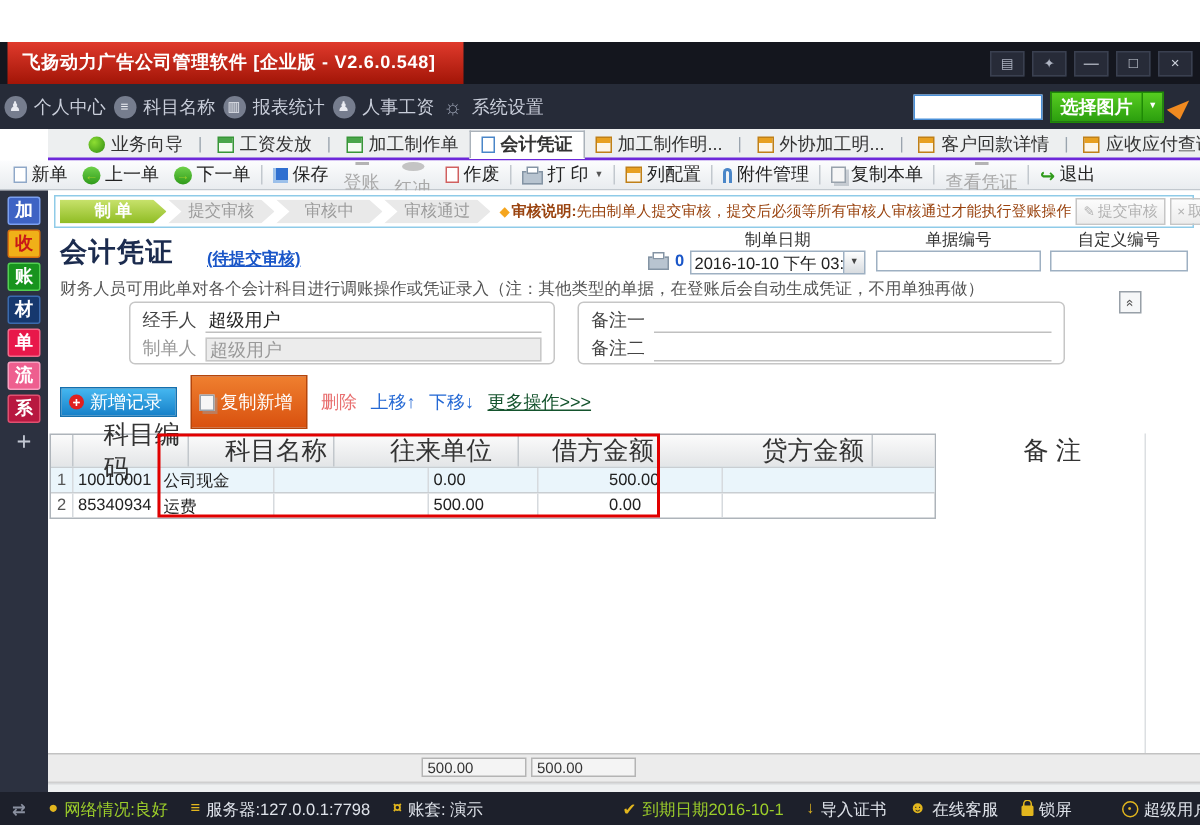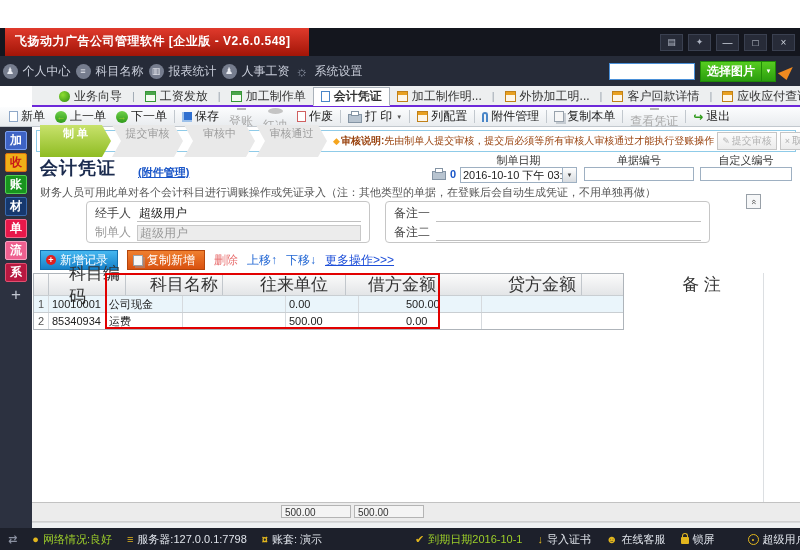--- a/index.html
+++ b/index.html
@@ -76,21 +76,21 @@
   .sq.s2{background:#18941e;border:1px solid #52d052;}
   .sq.s3{background:#16386e;border:1px solid #3a6aae;}
   .sq.s4{background:#e8184a;border:1px solid #f06a8a;}
   .sq.s5{background:#ee5f8f;border:1px solid #f8a0c0;}
   .sq.s6{background:#b81840;border:1px solid #e05070;}
   .sq.add{background:transparent;border:none;color:#c2c7d2;font-size:17px;font-weight:normal;}
   .content{flex:1;background:#fff;display:flex;flex-direction:column;min-width:0;}
   
   .wf{margin:3px 4px 0;border:1px solid #8fcbe8;background:#fff;height:20px;display:flex;
        align-items:center;padding:0 3px;flex:0 0 20px;box-sizing:content-box;}
-  .step{height:32px;line-height:16px;min-width:71px;box-sizing:border-box;text-align:center;
+  .step{height:16px;line-height:16px;min-width:71px;box-sizing:border-box;text-align:center;
        font-size:11px;background:#e9e9e9;color:#9c9c9c;margin-right:1px;
        clip-path:polygon(0 0,calc(100% - 9px) 0,100% 50%,calc(100% - 9px) 100%,0 100%,9px 50%);}
   .step.first{clip-path:polygon(0 0,calc(100% - 9px) 0,100% 50%,calc(100% - 9px) 100%,0 100%);}
   .step.active{background:linear-gradient(#c8e26c,#8fbc23);color:#fff;font-weight:bold;}
   .wf-note{font-size:10px;color:#9a4410;margin-left:5px;white-space:nowrap;}
   .wf-note .dia{color:#f5a51e;margin-right:1px;font-size:9px;}
   .wf-note b{font-weight:bold;}
   .wf-btns{margin-left:auto;display:flex;align-items:center;}
   .wf-btn{height:16px;display:flex;align-items:center;gap:2px;border:1px solid #c6c6c6;
        background:linear-gradient(#fcfcfc,#ececec);font-size:10px;color:#b2b2b2;padding:0 4px;margin-left:3px;white-space:nowrap;}
@@ -123,25 +123,25 @@
   .ro-input{flex:1;background:#ececec;border:1px solid #c8c8c8;color:#999;height:14px;line-height:14px;padding:0 2px;}
   .collapse-btn{position:absolute;left:714px;top:-7px;width:13px;height:13px;border:1px solid #98a0a8;
        background:#f6f7f8;display:flex;align-items:center;justify-content:center;font-size:9px;color:#555;}
   .collapse-btn span{transform:rotate(90deg);display:block;line-height:0;}
   
   .actions{display:flex;align-items:center;gap:9px;margin:5px 0 0 8px;flex:0 0 20px;font-size:12px;}
   .btn-add{display:flex;align-items:center;gap:4px;height:20px;padding:0 9px 0 5px;
        background:linear-gradient(#45b7f0,#1781c9);border:1px solid #1470ae;color:#fff;box-sizing:border-box;}
   .plus-circ{width:10px;height:10px;border-radius:50%;background:#e02020;color:#fff;font-size:9px;
        line-height:10px;text-align:center;font-weight:bold;}
-  .btn-copy{display:flex;align-items:center;gap:4px;height:20px;padding:0 9px 0 5px;
+  .btn-copy{display:flex;align-items:center;gap:4px;height:36px;padding:0 9px 0 5px;
        background:linear-gradient(#ef7f2f,#d9510f);border:1px solid #b5450a;color:#fff;box-sizing:border-box;}
   .lnk-del{color:#e87070;}
   .lnk-mv{color:#2468d4;}
-  .lnk-more{color:#1d4ed8;text-decoration:underline;}
+  .lnk-more{color:#14532d;text-decoration:underline;}
   
   .grid-area{flex:1;position:relative;margin-top:3px;min-height:0;}
   .grid{margin-left:1px;width:589px;border:1px solid #aeb4ba;}
   .ghead{display:flex;height:21px;background:linear-gradient(#fbfbfb,#e3e5e7);font-size:17px;color:#333;gap:20px;}
   .ghead span{border-right:1px solid #c2c7cc;display:flex;align-items:center;justify-content:center;box-sizing:border-box;}
   .grow2{display:flex;height:16px;border-top:1px solid #c9ced2;font-size:11px;color:#222;}
   .grow2 span{border-right:1px solid #d6dade;display:flex;align-items:center;padding-left:3px;box-sizing:border-box;overflow:hidden;white-space:nowrap;}
   .grow2 .cn{justify-content:center;padding-left:0;color:#555;}
   .grow2.sel{background:#eaf5fb;}
   .c-no{width:15px;flex:0 0 15px;}
@@ -357,21 +357,21 @@
           <div class="wf-btn">
             <span class="mini">×</span>
             <span>取消审核</span>
           </div>
 
         </div>
       </div>
 
       <div class="doc-head">
         <div class="doc-title">会计凭证</div>
-        <a class="doc-status">(附件管理)</a>
+        <a class="doc-status">(待提交审核)</a>
         <div class="print-group">
           <span class="i-print"></span>
           <span>0</span>
         </div>
         <div class="fld" style="left:428px;width:117px;">
           <div class="lbl">制单日期</div>
           <div class="box">
             <span style="overflow:hidden;white-space:nowrap;">2016-10-10 下午 03:5</span>
             <span class="date-caret">▼</span>
           </div>

